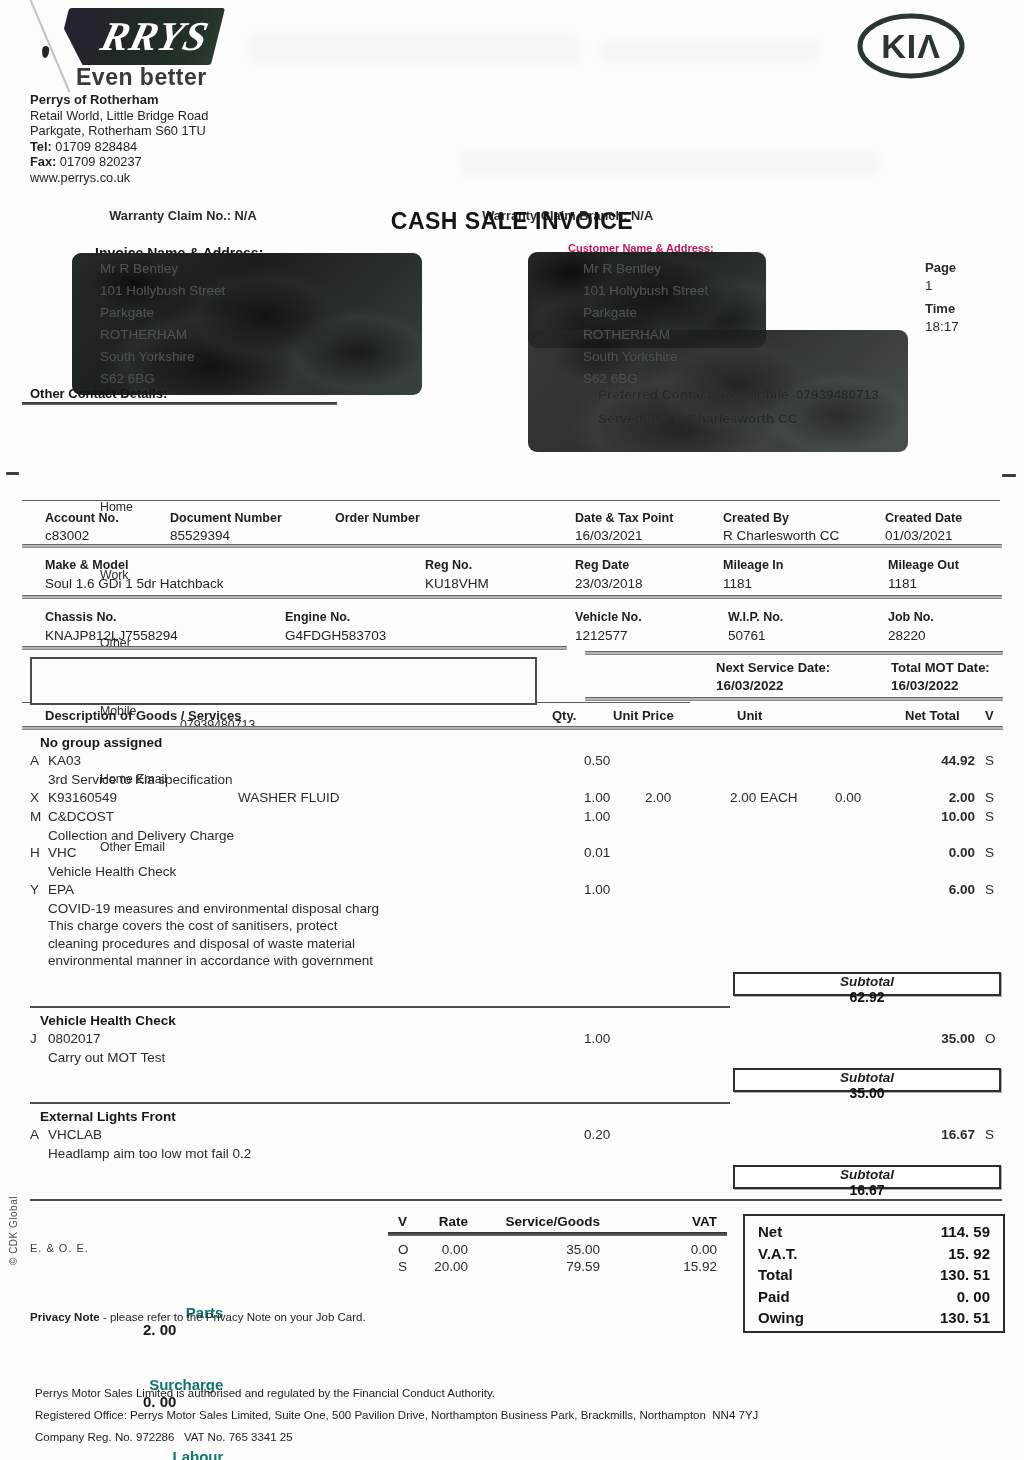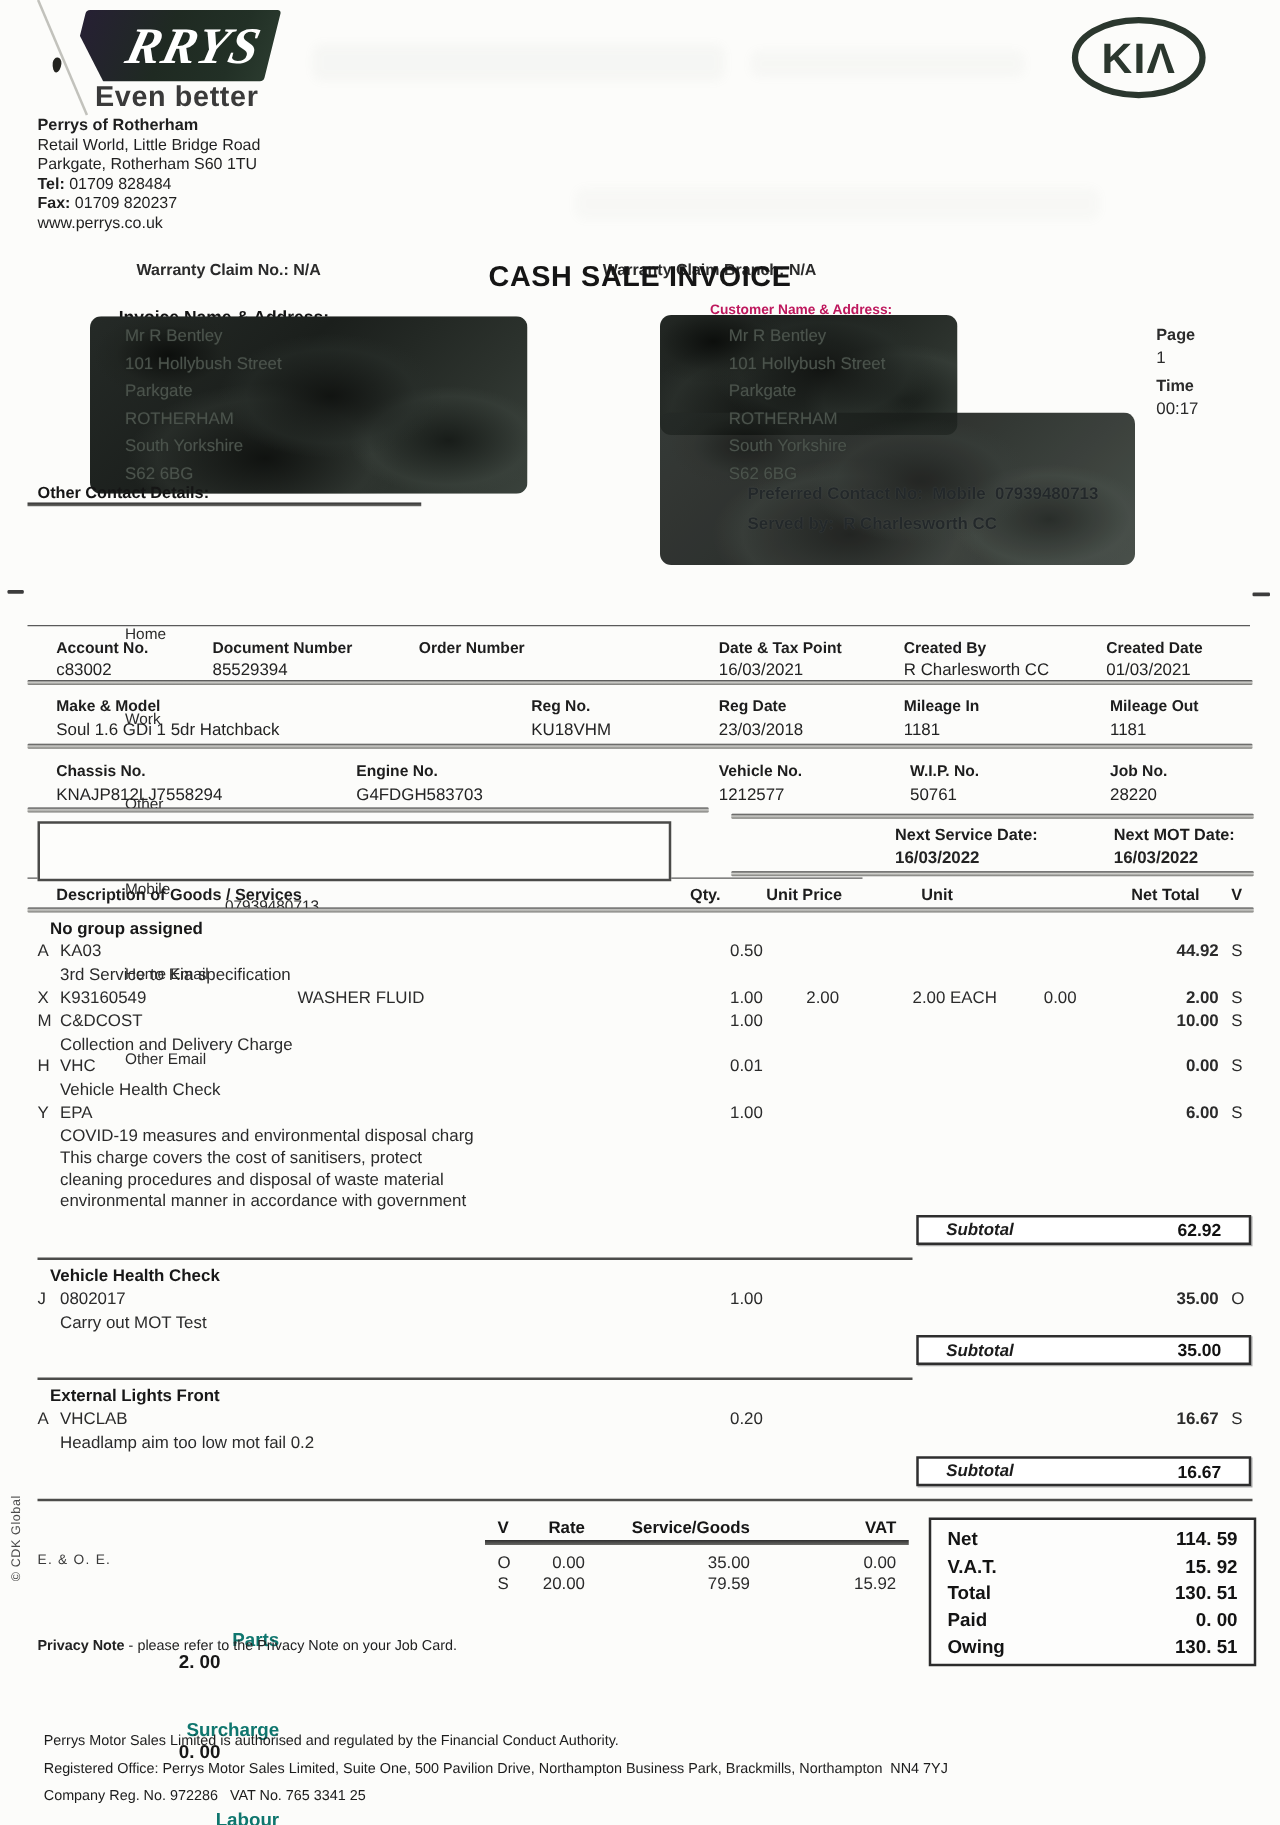--- a/index.html
+++ b/index.html
@@ -54,21 +54,21 @@
   .t-subtotal{height:22px;margin:3px 0 5px;} .t-rule{height:12px;} .t-rule_full{height:12px;}
   .c-prefix{left:8px;} .c-code{left:26px;} .c-name{left:216px;}
   .c-qty{left:530px;margin-left:32px;} .c-uprice{left:623px;} .c-unit{left:708px;} .c-disc{left:813px;}
   .c-net{left:840px;width:113px;text-align:right;font-weight:bold;}
   .c-v{left:963px;}
   .c-text{left:26px;}
   .t-group .c-text{left:18px;font-weight:bold;color:#181818;}
   .subbox{display:none;}
   .t-subtotal .subbox{display:flex;left:711px;top:-2px;width:268px;height:24px;border:2px solid #2e2e2e;
      background:#fff;box-sizing:border-box;align-items:center;justify-content:space-between;
-     padding:0 22px;box-shadow:1px 1px 0 #aaa;}
+     padding:0 22px;box-shadow:1px 1px 0 #aaa;flex-direction:column;}
   .sub-lbl{font-style:italic;font-weight:bold;font-size:13.5px;color:#1c1c1c;}
   .sub-val{font-weight:bold;font-size:14px;color:#111;}
   .ruleline{display:none;}
   .t-rule .ruleline,.t-rule_full .ruleline{display:block;top:5px;left:8px;height:2px;background:#4c4c4a;}
   .t-rule .ruleline{width:700px;}
   .t-rule_full .ruleline{width:972px;}
   
   .sumrow{position:relative;height:18px;font-size:15px;}
   .sum-lbl{display:inline-block;width:165px;text-align:right;font-weight:bold;color:#0f766e;}
   .sum-val{display:inline-block;width:118px;text-align:right;font-weight:bold;color:#161616;}
@@ -169,21 +169,21 @@
   <div class="blob-strong" style="left:583px;top:372px">
     <span>Preferred Contact No:</span><span>  Mobile  07939480713</span>
   </div>
   <div class="blob-strong" style="left:583px;top:396px">
     <span>Served by:</span><span>  R Charlesworth CC</span>
   </div>
 
   <div class="abs b" style="left:925px;top:260px;font-size:13px">Page</div>
   <div class="abs" style="left:925px;top:278px;font-size:13.5px">1</div>
   <div class="abs b" style="left:925px;top:301px;font-size:13px">Time</div>
-  <div class="abs" style="left:925px;top:319px;font-size:13.5px">00:17</div>
+  <div class="abs" style="left:925px;top:319px;font-size:13.5px">18:17</div>
 
   <div class="abs b" style="left:30px;top:386px;font-size:13px;color:#151515">Other Contact Details:</div>
   <div class="bar" style="left:22px;top:402px;width:315px"></div>
   <div class="dashmark" style="left:6px;top:472px;width:13px"></div>
   <div class="dashmark" style="left:1002px;top:474px;width:14px"></div>
   <div class="abs" style="left:22px;top:414px;width:500px">
     
   
       <div class="contact-row">
         <span class="cl">Home</span>
@@ -256,21 +256,21 @@
   <div class="lbl" style="left:575px;top:610px">Vehicle No.</div>
   <div class="val" style="left:575px;top:628px">1212577</div>
   <div class="lbl" style="left:728px;top:610px">W.I.P. No.</div>
   <div class="val" style="left:728px;top:628px">50761</div>
   <div class="lbl" style="left:888px;top:610px">Job No.</div>
   <div class="val" style="left:888px;top:628px">28220</div>
 
   <div class="emptybox"></div>
   <div class="lbl" style="left:716px;top:660px;font-size:13px">Next Service Date:</div>
   <div class="val b" style="left:716px;top:678px">16/03/2022</div>
-  <div class="lbl" style="left:891px;top:660px;font-size:13px">Next MOT Date:</div>
+  <div class="lbl" style="left:891px;top:660px;font-size:13px">Total MOT Date:</div>
   <div class="val b" style="left:891px;top:678px">16/03/2022</div>
 
   <div class="lbl" style="left:45px;top:708px;font-size:13px">Description of Goods / Services</div>
   <div class="lbl" style="left:552px;top:708px;font-size:13px">Qty.</div>
   <div class="lbl" style="left:613px;top:708px;font-size:13px">Unit Price</div>
   <div class="lbl" style="left:737px;top:708px;font-size:13px">Unit</div>
   <div class="lbl" style="left:905px;top:708px;font-size:13px">Net Total</div>
   <div class="lbl" style="left:985px;top:708px;font-size:13px">V</div>
 
   <div class="items">

